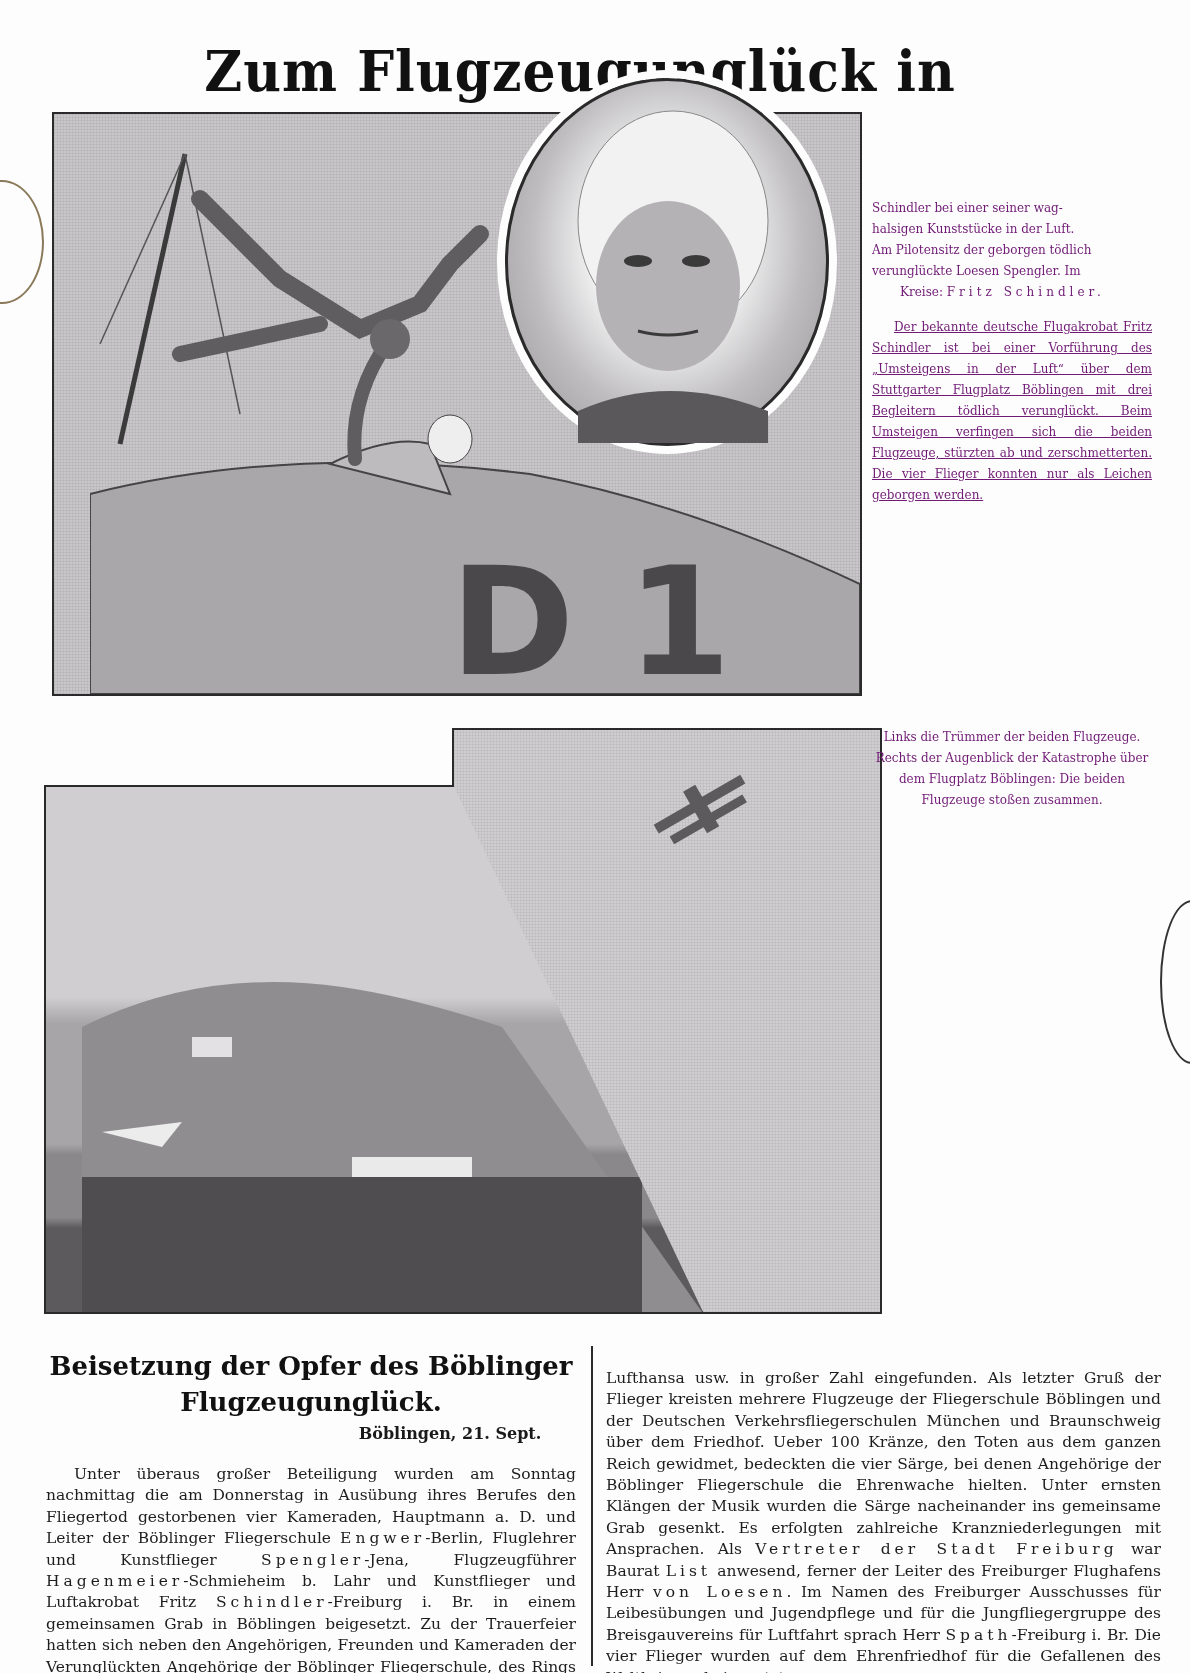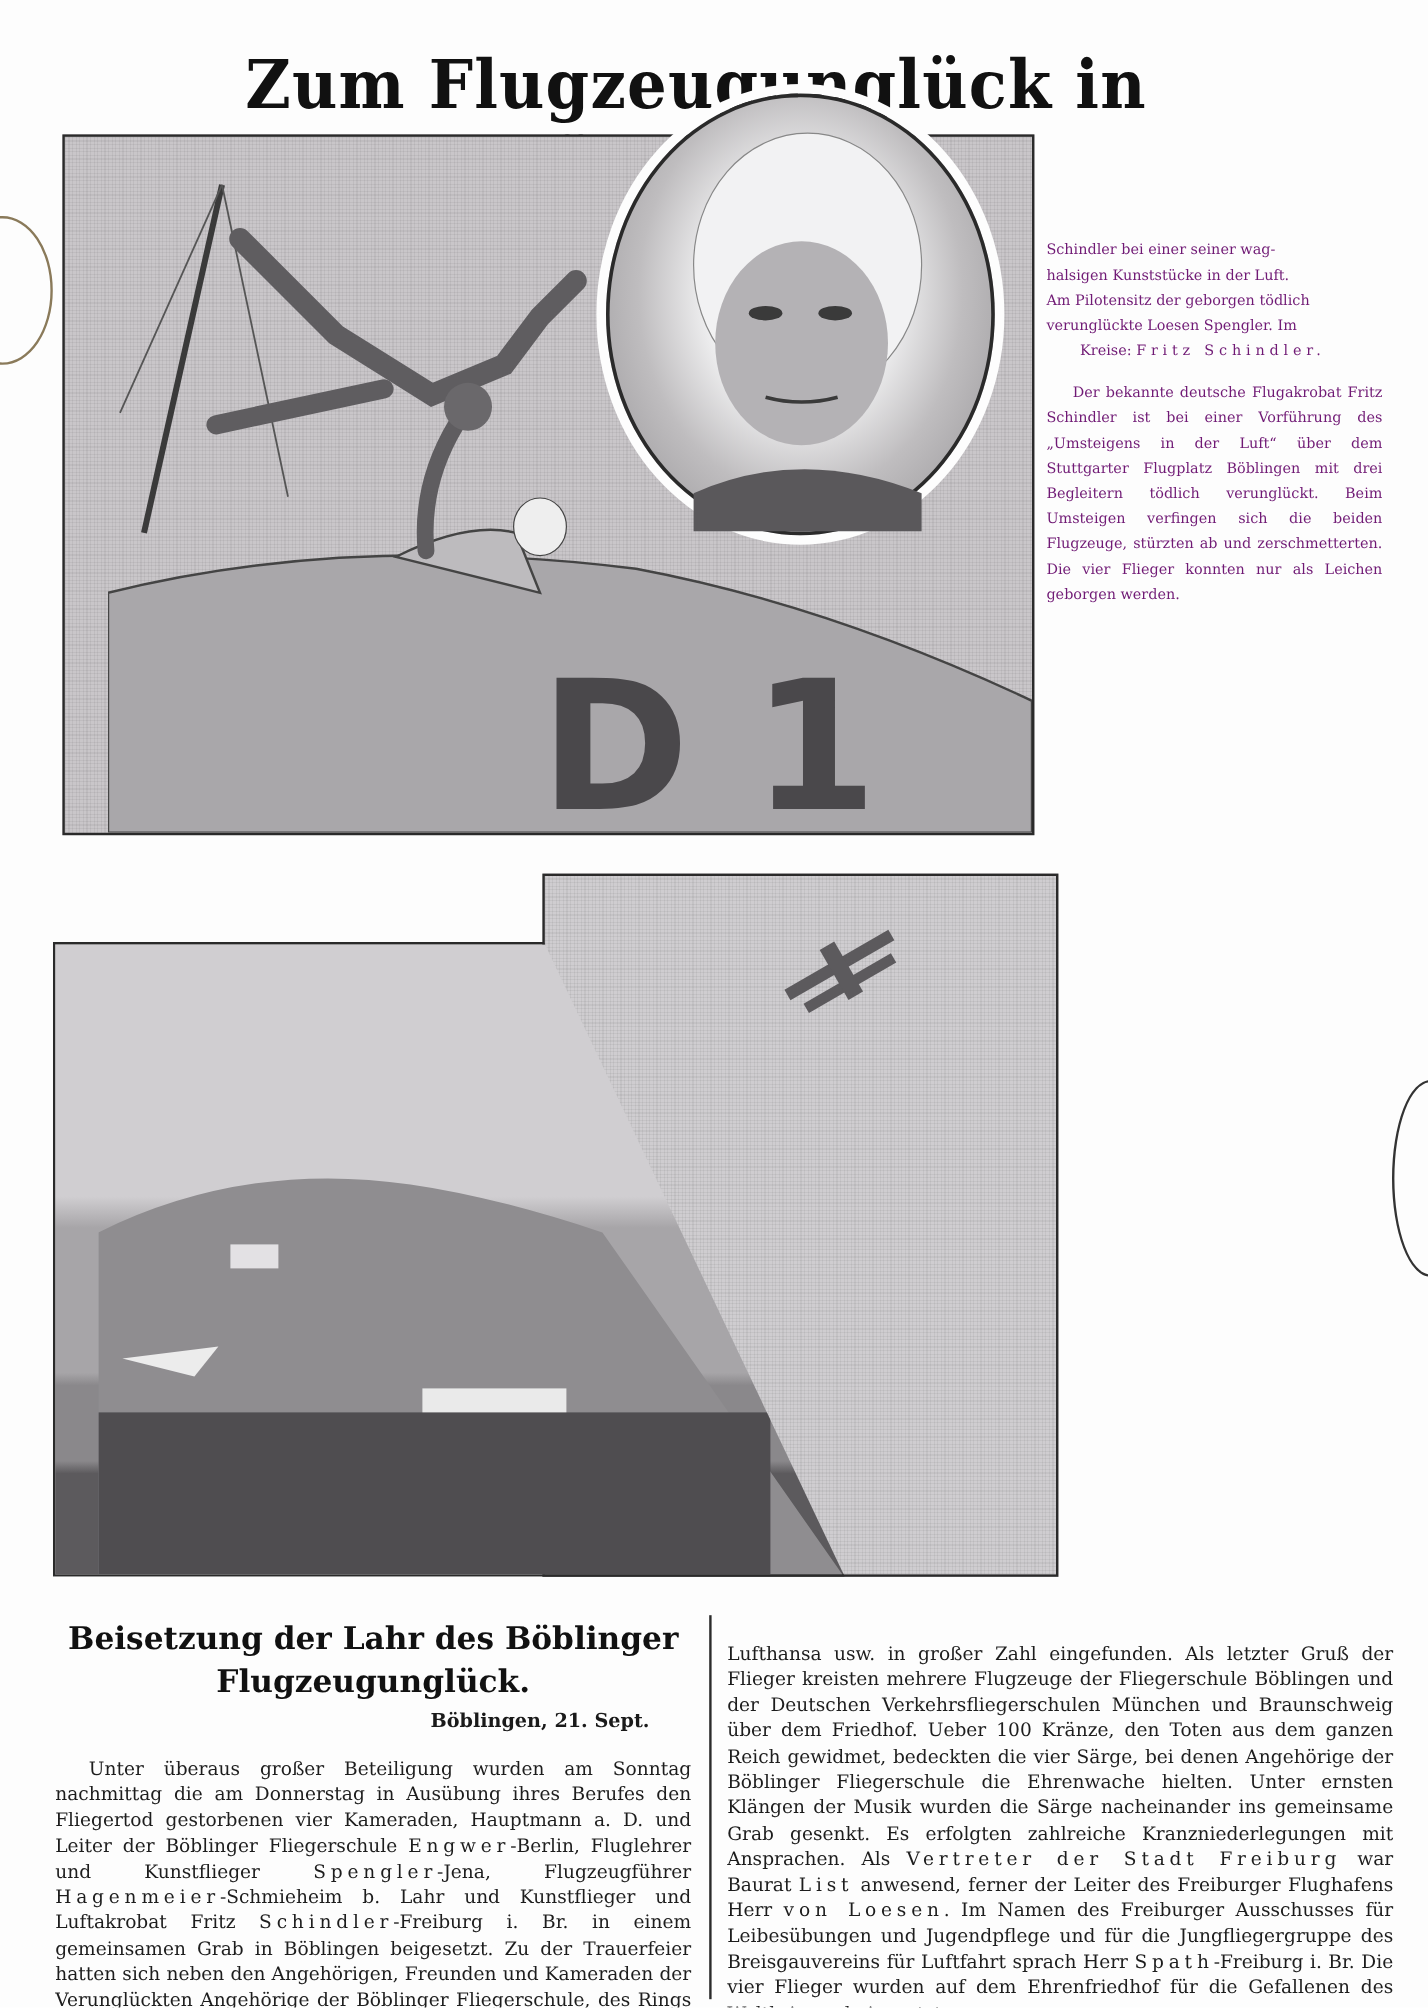--- a/index.html
+++ b/index.html
@@ -94,21 +94,21 @@
     <p>
       <span>Schindler bei einer seiner wag-</span><br>
       <span>halsigen Kunststücke in der Luft.</span><br>
       <span>Am Pilotensitz der geborgen tödlich</span><br>
       <span>verunglückte Loesen Spengler. Im</span><br>
       <span class="center" style="display:block; padding-left:28px; text-align:left;">
         <span>Kreise:</span>
         <span class="spaced">Fritz Schindler.</span>
       </span>
     </p>
-    <p style="text-indent:22px;">Der bekannte deutsche Flugakrobat Fritz Schindler ist bei einer Vorführung des „Umsteigens in der Luft“ über dem Stuttgarter Flugplatz Böblingen mit drei Begleitern tödlich verunglückt. Beim Umsteigen verfingen sich die beiden Flugzeuge, stürzten ab und zerschmetterten. Die vier Flieger konnten nur als Leichen geborgen werden.</p>
+    <p style="text-indent:22px;text-decoration:underline;">Der bekannte deutsche Flugakrobat Fritz Schindler ist bei einer Vorführung des „Umsteigens in der Luft“ über dem Stuttgarter Flugplatz Böblingen mit drei Begleitern tödlich verunglückt. Beim Umsteigen verfingen sich die beiden Flugzeuge, stürzten ab und zerschmetterten. Die vier Flieger konnten nur als Leichen geborgen werden.</p>
   </div>
 
   <div class="photo photo-sky">
     <svg width="390" height="582" viewBox="0 0 390 582">
       <g transform="translate(210,75) rotate(-30)" fill="#5c5a5d">
         <rect x="-50" y="-6" width="100" height="10"></rect>
         <rect x="-42" y="12" width="84" height="9"></rect>
         <rect x="-8" y="-20" width="14" height="48"></rect>
       </g>
     </svg>
@@ -116,23 +116,26 @@
   <div class="photo photo-wreck" style="clip-path: polygon(0 0, 62% 0, 100% 100%, 0 100%);">
     <svg width="620" height="525" viewBox="0 0 620 525">
       <path d="M0 240 Q120 180 260 200 Q330 210 420 240 L620 525 L0 525 Z" fill="#8f8d90"></path>
       <rect x="110" y="250" width="40" height="20" fill="#e3e1e4"></rect>
       <path d="M20 345 L100 335 L80 360 Z" fill="#ececec"></path>
       <rect x="270" y="370" width="120" height="22" fill="#eaeaea"></rect>
       <rect x="0" y="390" width="560" height="135" fill="#4f4d50"></rect>
     </svg>
   </div>
 
+  <div class="caption caption-bottom">
+    <p class="center">Links die Trümmer der beiden Flugzeuge. Rechts der Augenblick der Katastrophe über dem Flugplatz Böblingen: Die beiden Flugzeuge stoßen zusammen.</p>
+  </div>
 
   <div class="article-title">
-    <div>Beisetzung der Lahr des Böblinger</div>
+    <div>Beisetzung der Opfer des Böblinger</div>
     <div>Flugzeugunglück.</div>
   </div>
   <div class="dateline">Böblingen, 21. Sept.</div>
 
   <div class="col col-left">
     <span>Unter überaus großer Beteiligung wurden am Sonntag nachmittag die am Donnerstag in Ausübung ihres Berufes den Fliegertod gestorbenen vier Kameraden, Hauptmann a. D. und Leiter der Böblinger Fliegerschule </span><span class="spaced">Engwer</span><span>-Berlin, Fluglehrer und Kunstflieger </span><span class="spaced">Spengler</span><span>-Jena, Flugzeugführer </span><span class="spaced">Hagenmeier</span><span>-Schmieheim b. Lahr und Kunstflieger und Luftakrobat Fritz </span><span class="spaced">Schindler</span><span>-Freiburg i. Br. in einem gemeinsamen Grab in Böblingen beigesetzt. Zu der Trauerfeier hatten sich neben den Angehörigen, Freunden und Kameraden der Verunglückten Angehörige der Böblinger Fliegerschule, des Rings deutscher Flieger, des Württemb. Luftfahrtverbandes, der</span>
   </div>
 
   <div class="col-rule"></div>
 

